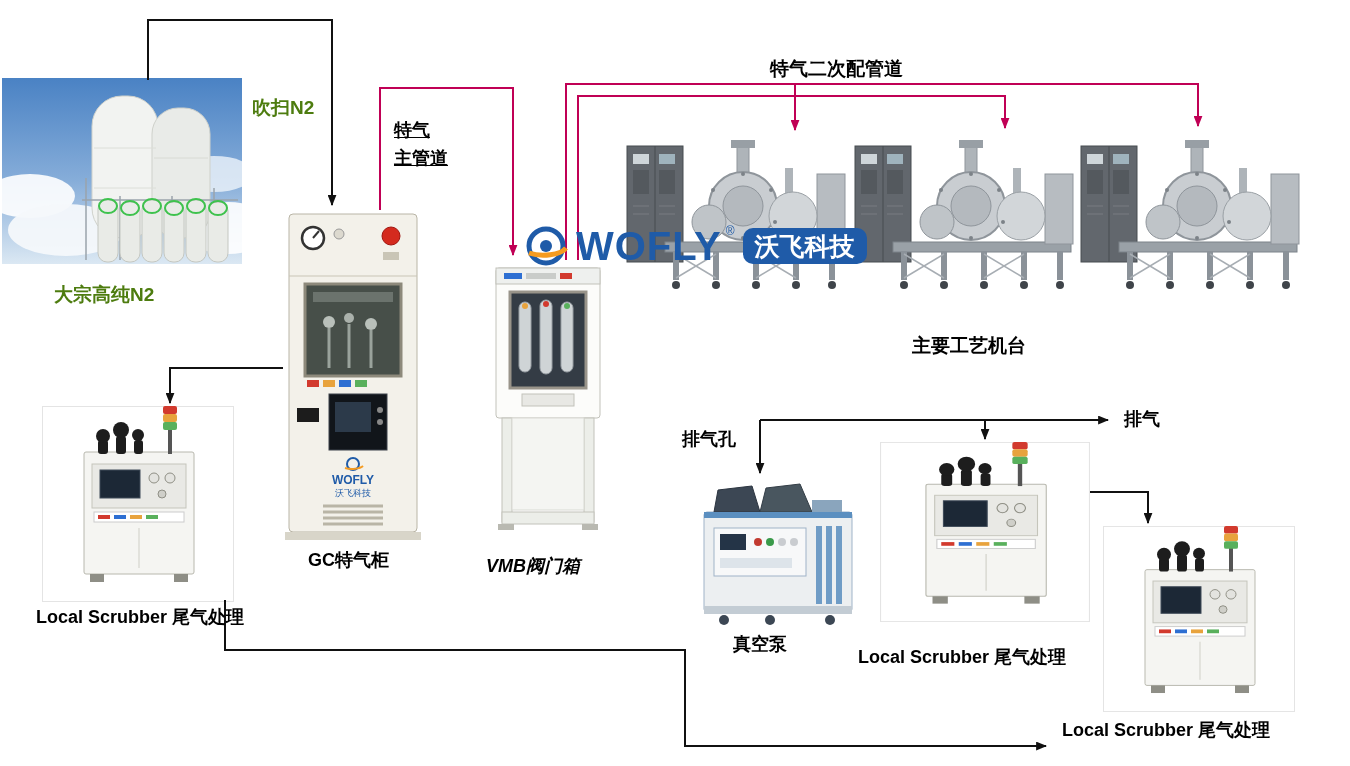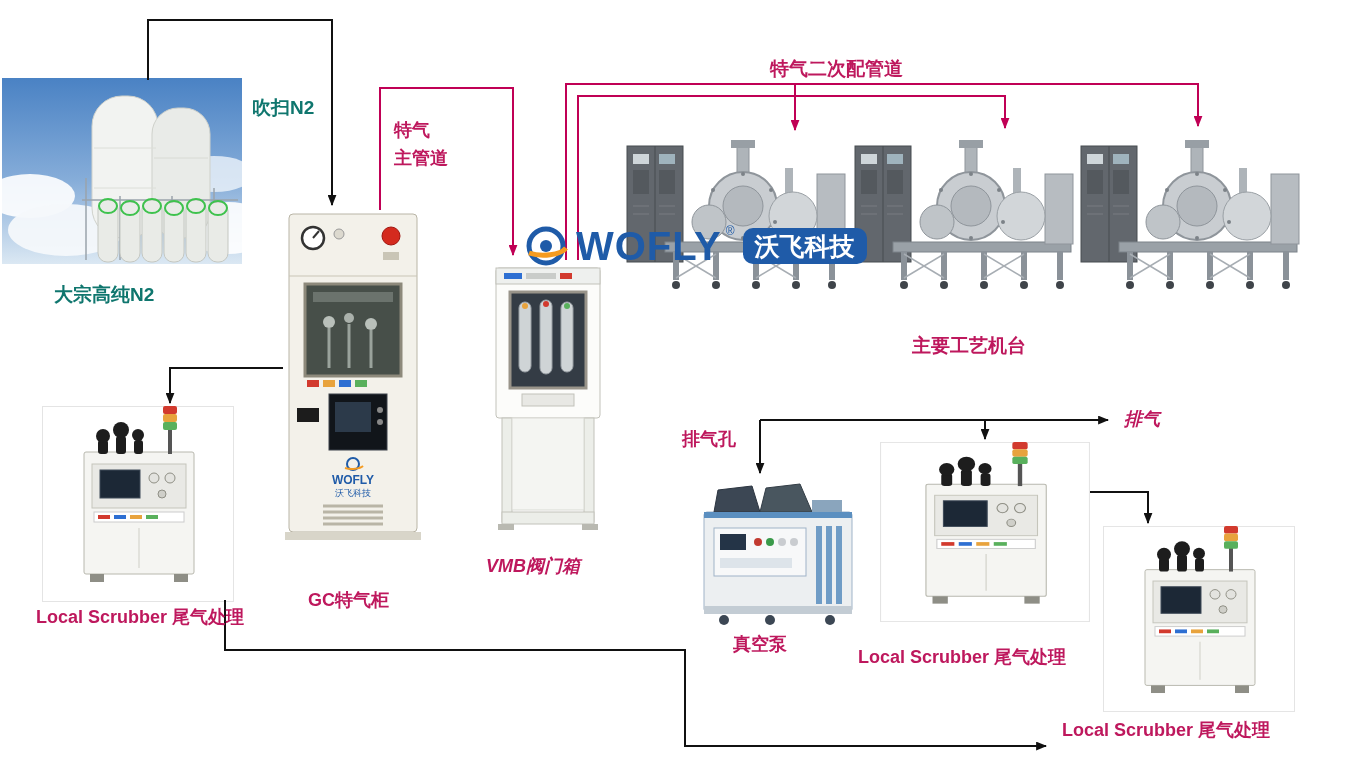--- a/index.html
+++ b/index.html
@@ -1,22 +1,22 @@
 <!DOCTYPE html>
 <html><head>
 <meta charset="utf-8">
 <style>
   * { margin:0; padding:0; box-sizing:border-box; }
   html,body { background:#ffffff; font-family:"Liberation Sans","DejaVu Sans",sans-serif; }
   .canvas { position:relative; width:1350px; height:766px; background:#ffffff; overflow:hidden; }
   .equip { position:absolute; z-index:2; }
   .lines { position:absolute; left:0; top:0; z-index:5; pointer-events:none; }
   .lbl { position:absolute; z-index:7; font-weight:bold; white-space:nowrap; }
-  .red   { color:#be185d; }
-  .green { color:#0f766e; }
+  .red   { color:#000000; }
+  .green { color:#4d7c0f; }
   .sz18 { font-size:18px; }
   .sz19 { font-size:19px; }
   .stack .line { display:block; line-height:28px; }
   .logo { position:absolute; left:524px; top:224px; display:flex; align-items:center; gap:8px; z-index:6; }
   .logo-word { font-size:40px; font-weight:bold; color:#1f5ba8; letter-spacing:1px; line-height:1; }
   .logo-reg { font-size:12px; color:#1f5ba8; align-self:flex-start; margin-left:-4px; }
   .logo-banner { background:#1f5ba8; color:#ffffff; font-size:25px; font-weight:bold; padding:3px 12px; border-radius:10px; line-height:1.2; }
 </style>
 </head>
 <body>
@@ -327,29 +327,29 @@
       <circle cx="22" cy="22" r="6" fill="#1f5ba8"></circle>
     </svg>
     <span class="logo-word">WOFLY</span>
     <span class="logo-reg">®</span>
     <span class="logo-banner">沃飞科技</span>
   </div>
 
   <div class="lbl green sz19" style="left:252px; top:95px;">吹扫N2</div>
   <div class="lbl green sz19" style="left:54px; top:282px;">大宗高纯N2</div>
 
-  <div class="lbl red sz18 stack" style="left:394px; top:116px;">
+  <div class="lbl red sz18 stack" style="left:394px; top:116px;text-decoration:underline;">
     <span class="line">特气</span>
     <span class="line">主管道</span>
   </div>
 
   <div class="lbl red sz19" style="left:770px; top:56px;">特气二次配管道</div>
-  <div class="lbl red sz18" style="left:308px; top:548px;margin-top:40px;">GC特气柜</div>
+  <div class="lbl red sz18" style="left:308px; top:548px;">GC特气柜</div>
   <div class="lbl red sz18" style="left:486px; top:554px;font-style:italic;">VMB阀门箱</div>
   <div class="lbl red sz19" style="left:912px; top:333px;">主要工艺机台</div>
   <div class="lbl red sz18" style="left:682px; top:407px;margin-top:20px;">排气孔</div>
-  <div class="lbl red sz18" style="left:1124px; top:407px;font-style:italic;">排气</div>
+  <div class="lbl red sz18" style="left:1124px; top:407px;">排气</div>
   <div class="lbl red sz18" style="left:733px; top:632px;">真空泵</div>
   <div class="lbl red sz18" style="left:36px; top:605px;">Local Scrubber 尾气处理</div>
   <div class="lbl red sz18" style="left:858px; top:645px;">Local Scrubber 尾气处理</div>
   <div class="lbl red sz18" style="left:1062px; top:718px;">Local Scrubber 尾气处理</div>
 
 </div>
 
 </body></html>

